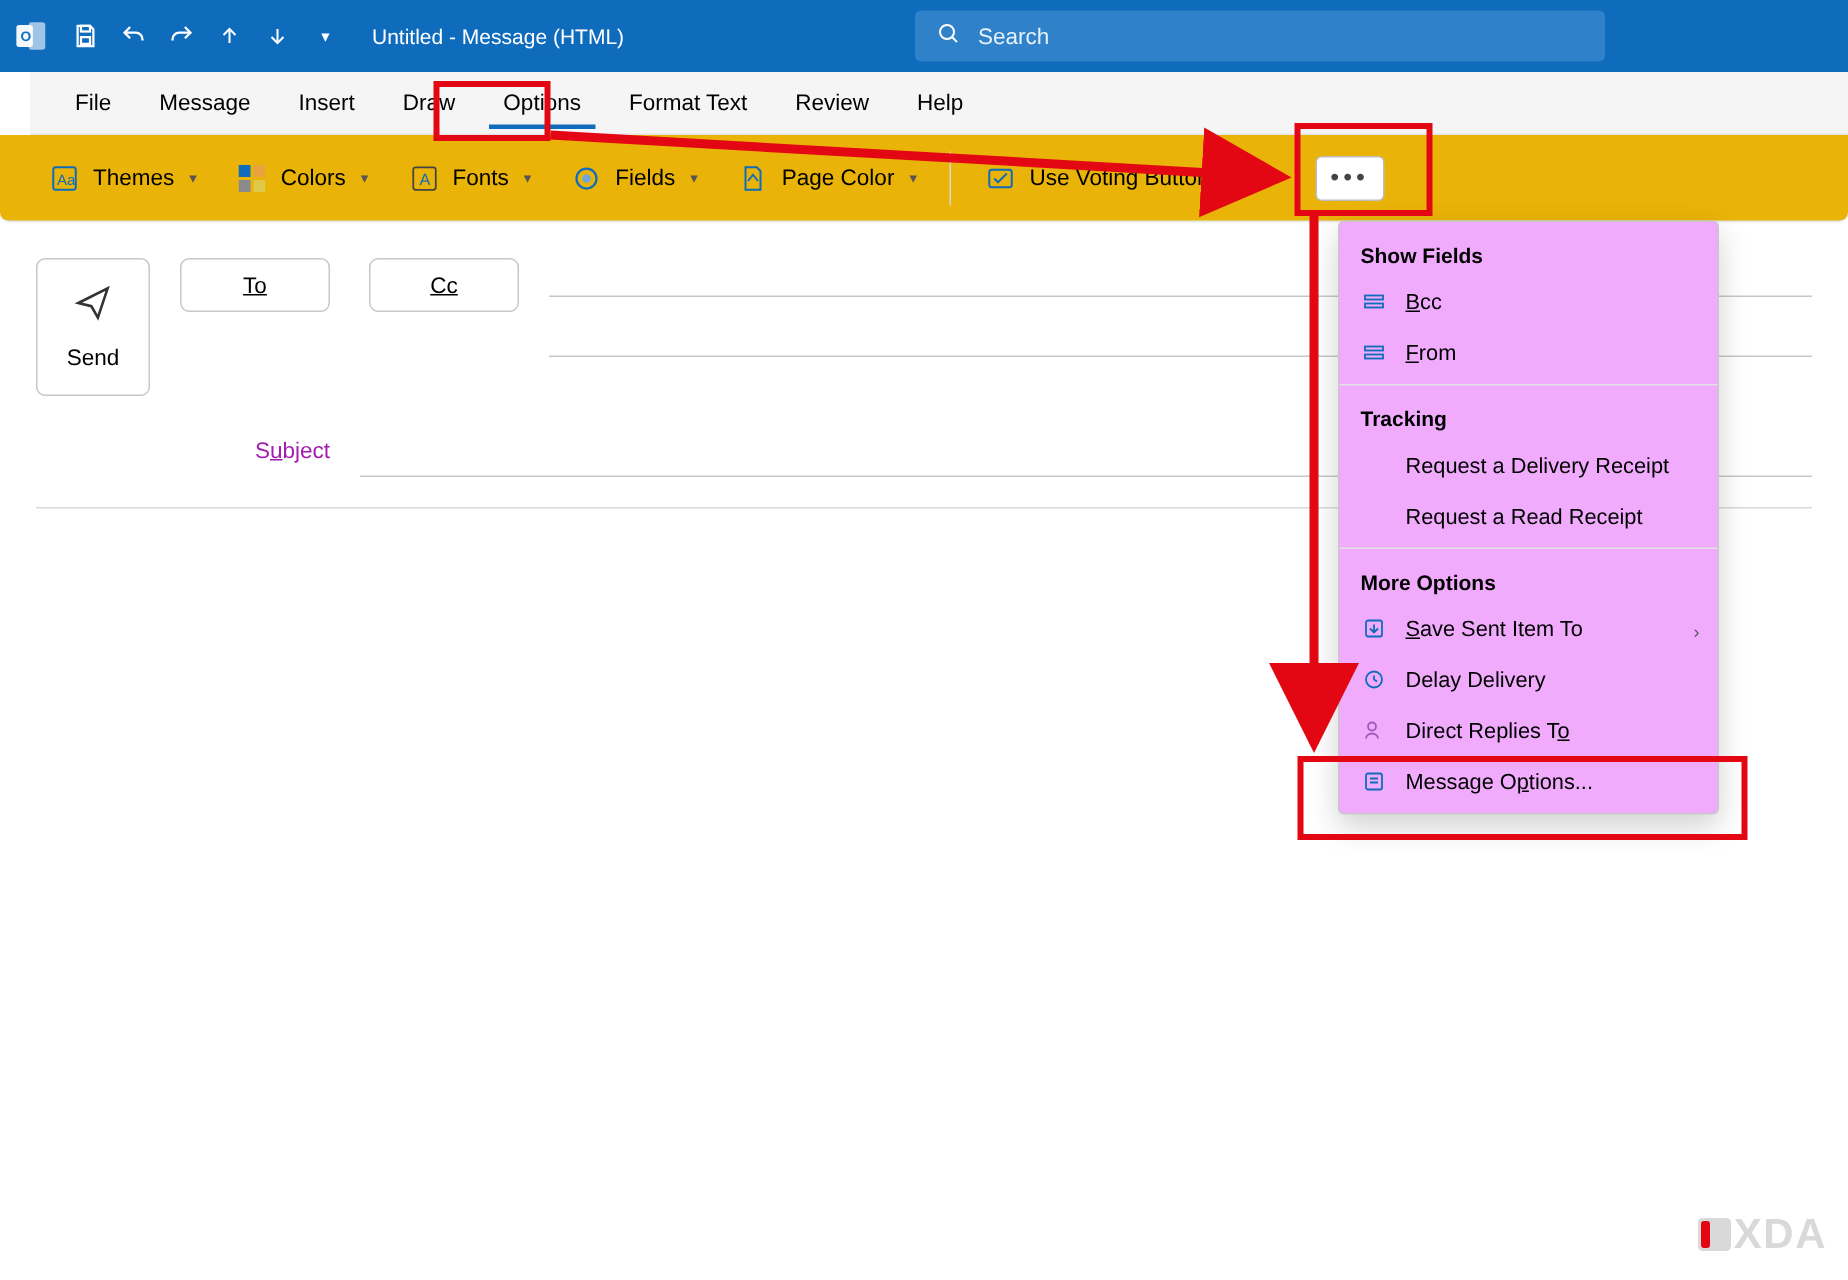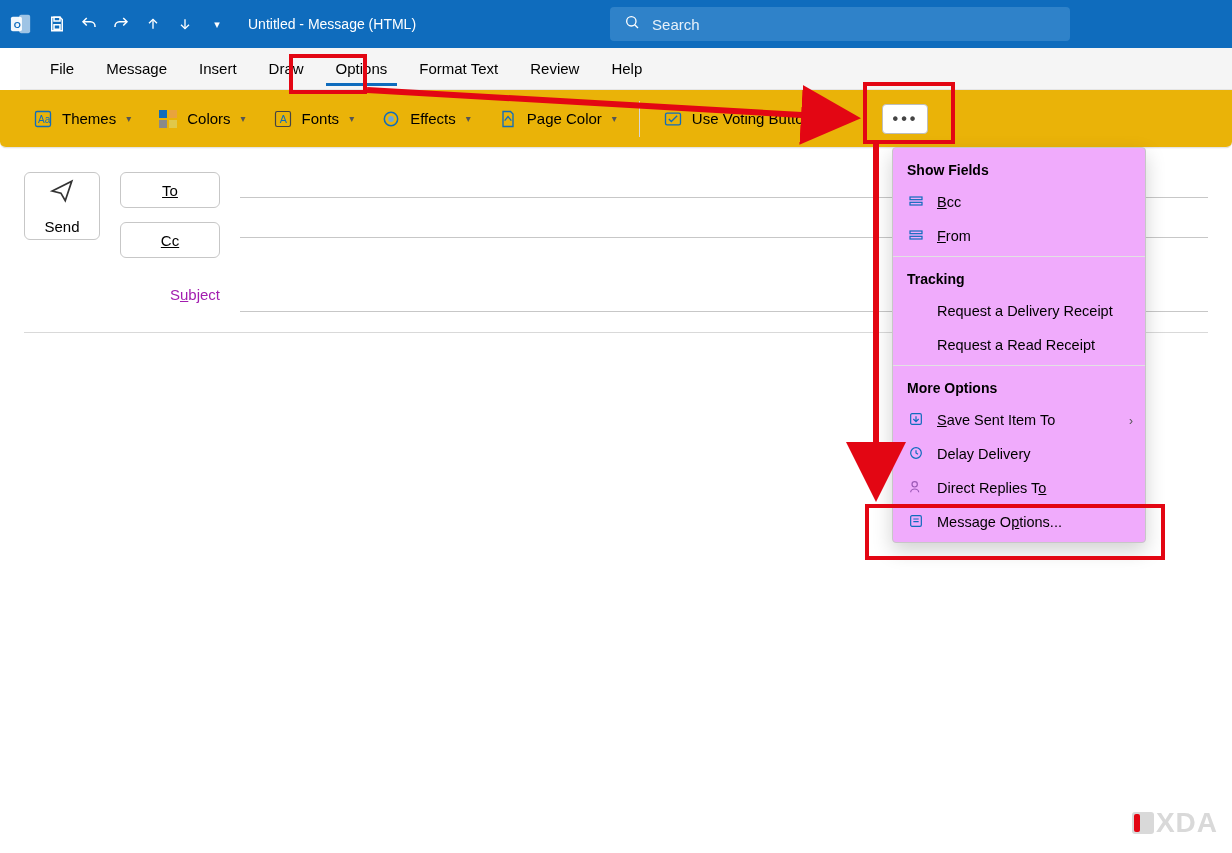--- a/index.html
+++ b/index.html
@@ -25,23 +25,23 @@
 .rgroup { display:flex; align-items:center; gap:14px; padding:0 12px; height: 38px; }
 .rsep { width:1px; height:36px; background:#d6d6d6; margin:0 4px; }
 .rbtn { display:flex; align-items:center; gap:8px; font-size:15px; color:#000; cursor:pointer; padding:4px 6px; }
 .ricon { width:22px; height:22px; display:flex; align-items:center; justify-content:center; }
 .caret { font-size:10px; color:#555; margin-left:2px; }
 .more-btn { width:46px; height:30px; border:1px solid #bdbdbd; border-radius:4px; display:flex; align-items:center; justify-content:center; background:#fff; cursor:pointer; }
 
 
 .compose { padding: 24px 24px 0 24px; }
 .compose-row { display:flex; align-items:flex-start; gap:20px; }
-.send-btn { width:76px; height:68px; border:1px solid #c7c7c7; border-radius:6px; display:flex; flex-direction:column; align-items:center; justify-content:center; gap:10px; cursor:pointer; background:#fff; }
+.send-btn { width:76px; height:92px; border:1px solid #c7c7c7; border-radius:6px; display:flex; flex-direction:column; align-items:center; justify-content:center; gap:10px; cursor:pointer; background:#fff; }
 .send-btn .lbl { font-size:15px; }
-.addr-col { display:flex; flex-direction:column; gap:14px; }
+.addr-col { display:flex; flex-direction:row; gap:26px; }
 .addr-btn { width:100px; height:36px; border:1px solid #c7c7c7; border-radius:6px; background:#fff; display:flex; align-items:center; justify-content:center; font-size:15px; cursor:pointer; }
 .addr-btn u { text-decoration: underline; }
 .field-line { flex:1; height:36px; border:none; border-bottom:1px solid #c7c7c7; outline:none; font-size:15px; padding:4px 2px; }
 .fields { flex:1; display:flex; flex-direction:column; gap:14px; }
 .subj-row { display:flex; align-items:center; gap:20px; margin-top:18px; }
 .subj-label { width:196px; text-align:right; font-size:15px; color:#a21caf; }
 .hr-full { height:1px; background:#d9d9d9; margin-top:20px; }
 
 
 .overflow-menu { position:absolute; top:147px; left:892px; width:254px; background:#f0abfc; border:1px solid #c7c7c7; border-radius:4px; box-shadow:0 8px 20px rgba(0,0,0,0.18); padding: 4px 0; }
@@ -159,21 +159,21 @@
       <span>Fonts</span>
         <span class="caret">▾</span>
     </div>
     <div class="rbtn">
       <span class="ricon">
           <svg width="20" height="20" viewBox="0 0 24 24">
             <circle cx="12" cy="12" r="8" fill="none" stroke="#0f6cbd" stroke-width="1.8"></circle>
             <circle cx="12" cy="12" r="3.5" fill="#6fa8d8"></circle>
           </svg>
         </span>
-      <span>Effects</span>
+      <span>Fields</span>
         <span class="caret">▾</span>
     </div>
     <div class="rbtn">
       <span class="ricon">
           <svg width="20" height="20" viewBox="0 0 24 24" fill="none" stroke="#0f6cbd" stroke-width="1.6">
             <path d="M6 3h9l3 3v15H6z"></path>
             <path d="M8 14l4-5 4 5"></path>
           </svg>
         </span>
       <span>Page Color</span>

